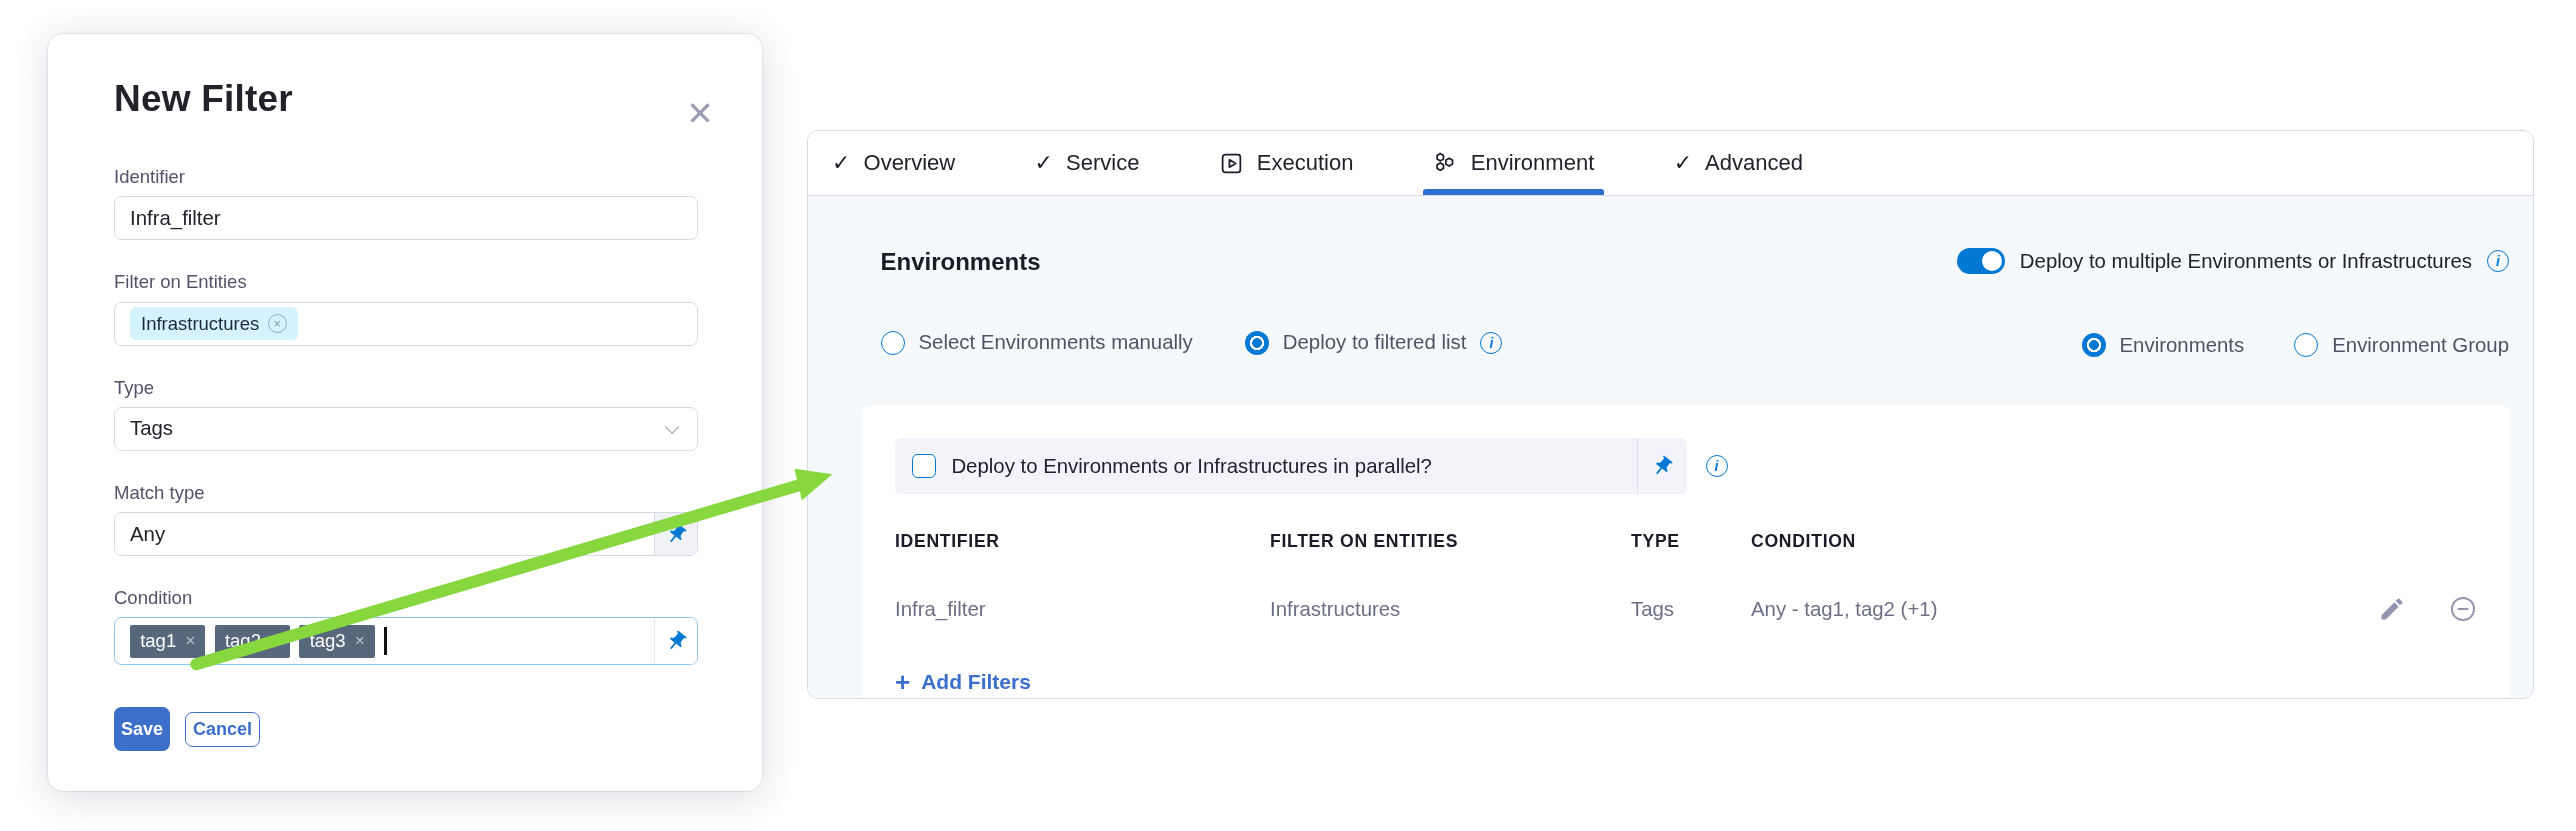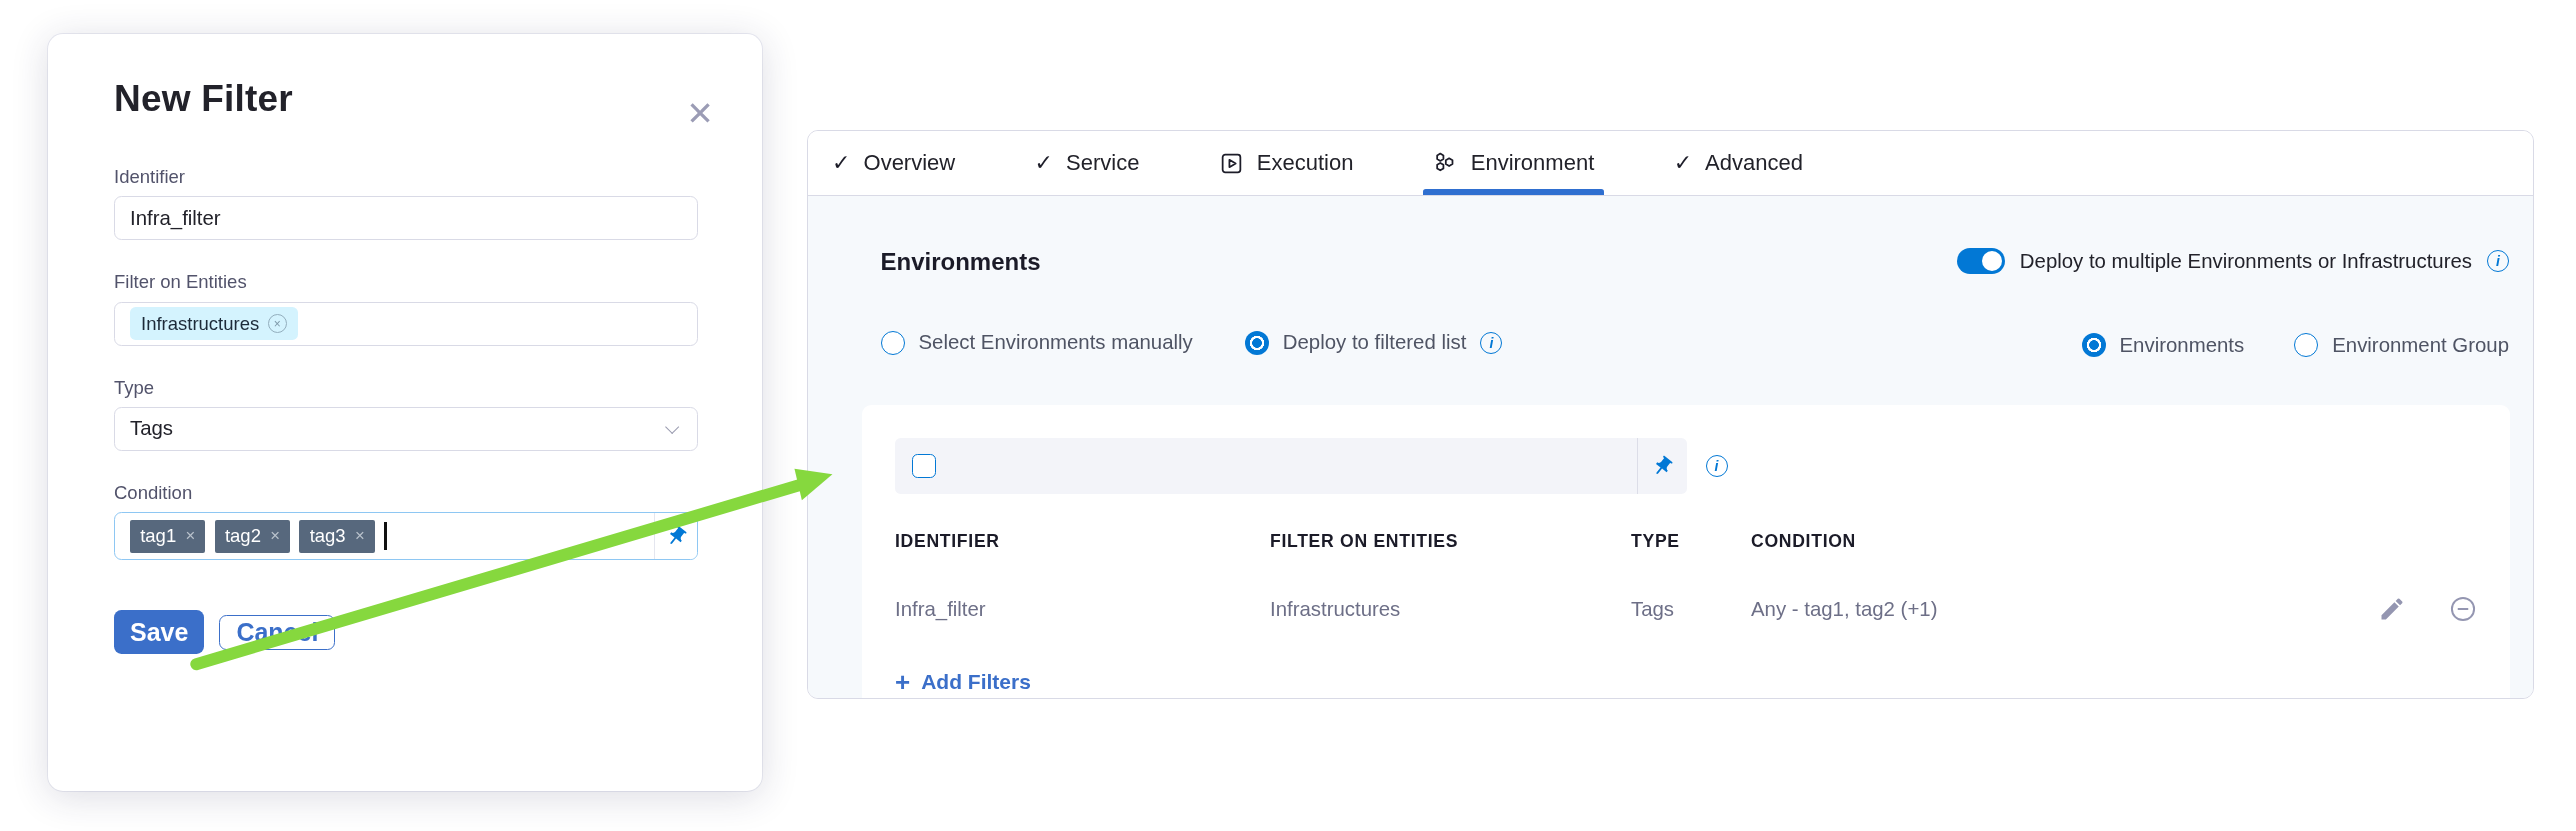--- a/index.html
+++ b/index.html
@@ -47,22 +47,22 @@
     display:flex;align-items:center;justify-content:center;border-radius:0 6.5px 6.5px 0;cursor:pointer;}
   .pin-svg{width:23px;height:23px;fill:var(--primary);transform:rotate(38deg);}
   .condition-box{border:1.9px solid var(--focus-border);height:48px;}
   .condition-box .ctl-main{gap:9.3px;padding:0 9.3px;}
   .chip-dark{display:inline-flex;align-items:center;gap:9.3px;background:var(--chip-dark);color:#fff;
     font-size:18.5px;border-radius:2px;padding:5.6px 10.2px;}
   .chip-dark .x{color:#b9c2cc;font-size:16.7px;cursor:pointer;line-height:1;}
   .text-cursor{width:2.3px;height:28px;background:#111;}
   .condition-box .pin-box{background:#fff;border-left:0.9px solid #e4e6ef;}
   .btn-row{display:flex;align-items:center;gap:15px;margin-top:42px;}
-  .btn{height:44px;border-radius:7.4px;font-size:25px;font-weight:700;display:inline-flex;align-items:center;
-    justify-content:center;padding:0 16px;cursor:pointer;margin-top:8px;}
+  .btn{height:44px;border-radius:7.4px;font-size:18px;font-weight:700;display:inline-flex;align-items:center;
+    justify-content:center;padding:0 7px;cursor:pointer;}
   .btn-primary{background:var(--save-blue);color:#fff;}
   .btn-secondary{background:#fff;color:var(--save-blue);border:1.9px solid var(--save-blue);height:35px;}
 
   
   .panel{position:absolute;left:807px;top:130px;width:1727px;height:569px;background:#fff;
     border:1.4px solid var(--border);border-radius:11px;overflow:hidden;z-index:2;}
   .tabbar{height:65px;display:flex;align-items:center;padding-left:20.4px;gap:72px;background:#fff;
     border-bottom:1.4px solid var(--border);}
   .tab{position:relative;height:100%;display:flex;align-items:center;gap:13px;font-size:22px;
     color:var(--text-dark);cursor:pointer;padding:0 3.7px;}
@@ -147,20 +147,34 @@
       </div>
 
       <div class="field">
         <div class="field-label">Type</div>
         <div class="control">
           <span>Tags</span>
           <span class="chev"></span>
         </div>
       </div>
 
+      <div class="field">
+        <div class="field-label">Match type</div>
+        <div class="control with-pin">
+          <span class="ctl-main">
+            <span>Any</span>
+            <span class="chev"></span>
+          </span>
+          <span class="pin-box">
+            <svg class="pin-svg" viewBox="0 0 24 24">
+              <path d="M16 9V4h1c.55 0 1-.45 1-1s-.45-1-1-1H7c-.55 0-1 .45-1 1s.45 1 1 1h1v5c0 1.66-1.34 3-3 3v2h5.97v7l1 1 1-1v-7H19v-2c-1.66 0-3-1.34-3-3z"></path>
+            </svg>
+          </span>
+        </div>
+      </div>
 
       <div class="field">
         <div class="field-label">Condition</div>
         <div class="control with-pin condition-box">
           <span class="ctl-main">
             <span class="chip-dark">
               <span>tag1</span>
               <span class="x">×</span>
             </span>
             <span class="chip-dark">
@@ -256,20 +270,21 @@
             </div>
           </div>
         </div>
       </div>
 
       <div class="card">
         <div class="parallel-wrap">
           <div class="parallel-row">
             <div class="parallel-main">
               <span class="checkbox"></span>
+              <span class="parallel-label">Deploy to Environments or Infrastructures in parallel?</span>
             </div>
             <div class="parallel-pin">
               <svg class="pin-svg" viewBox="0 0 24 24">
                 <path d="M16 9V4h1c.55 0 1-.45 1-1s-.45-1-1-1H7c-.55 0-1 .45-1 1s.45 1 1 1h1v5c0 1.66-1.34 3-3 3v2h5.97v7l1 1 1-1v-7H19v-2c-1.66 0-3-1.34-3-3z"></path>
               </svg>
             </div>
           </div>
           <span class="info">i</span>
         </div>
 

